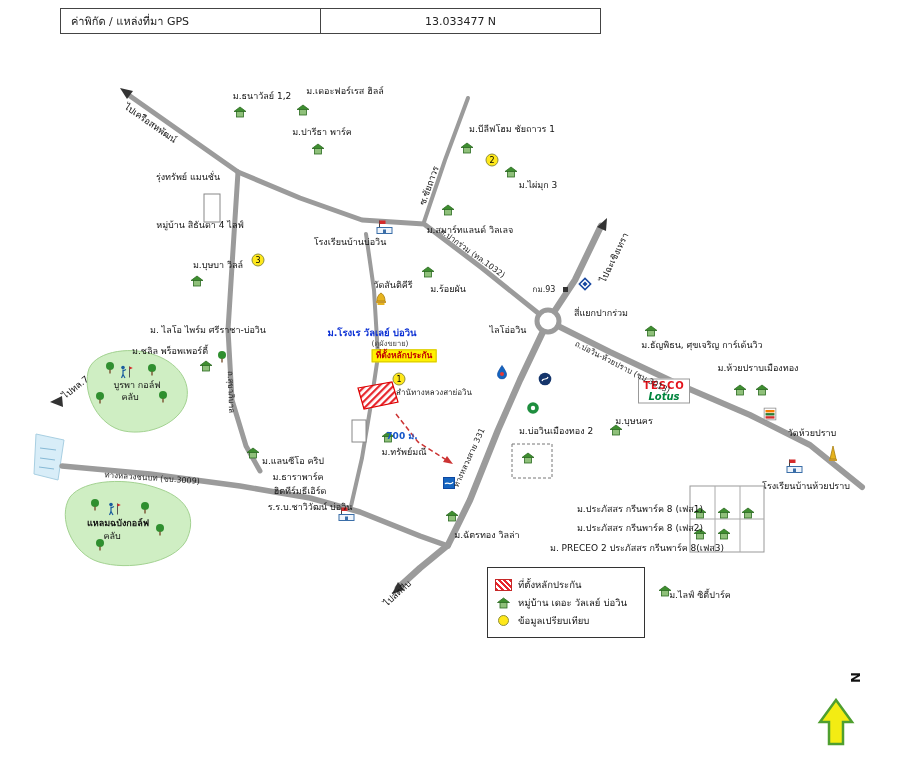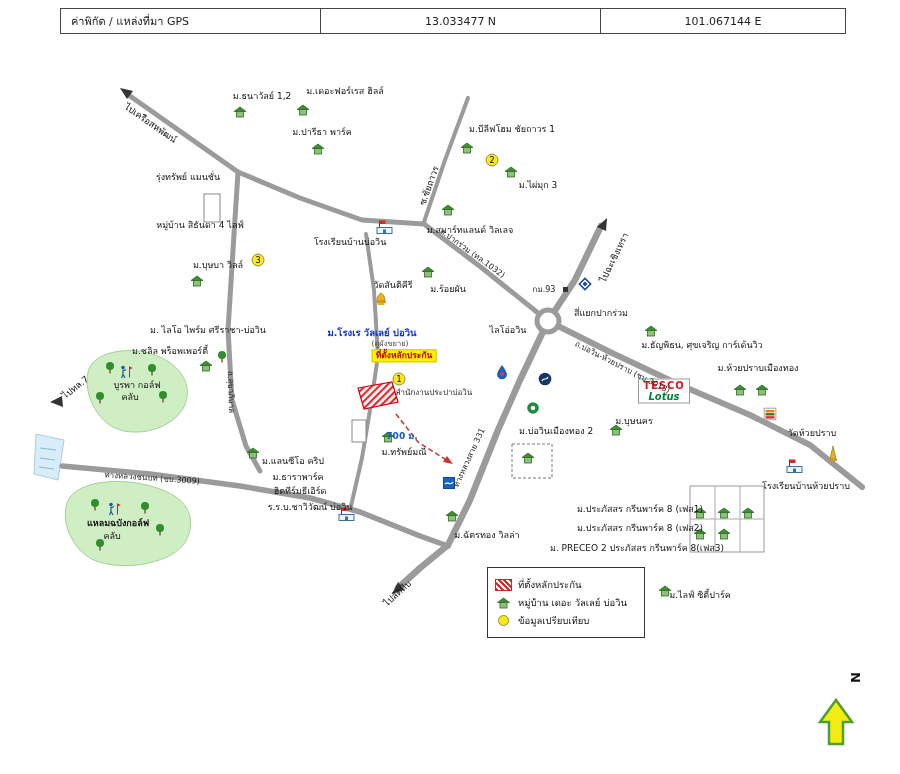--- a/index.html
+++ b/index.html
@@ -36,21 +36,20 @@
   .north svg{position:absolute;left:6px;top:30px;}
 </style>
 </head>
 <body>
 
 <div class="page">
 
   <div class="hdr">
     <div class="cell c1">ค่าพิกัด / แหล่งที่มา GPS</div>
     <div class="cell c2">13.033477 N</div>
-    <div class="cell c3">101.067144 E</div>
   </div>
 
   <div class="map">
     <svg id="map-svg" width="900" height="774">
       <defs>
         <pattern id="hatch" width="5" height="5" patternUnits="userSpaceOnUse" patternTransform="rotate(45)">
           <rect width="5" height="5" fill="#fff"></rect>
           <rect width="2.2" height="5" fill="#e8262d"></rect>
         </pattern>
       </defs>
@@ -300,21 +299,21 @@
         <div class="lbl" style="left: 615px; top: 258px; transform: translate(-50%, -50%) rotate(-64deg);">ไปฉะเชิงเทรา</div>
         <div class="lbl c-small" style="left: 544px; top: 290px; transform: translate(-50%, -50%);">กม.93</div>
         <div class="lbl" style="left: 601px; top: 314px; transform: translate(-50%, -50%);">สี่แยกปากร่วม</div>
         <div class="lbl" style="left: 218px; top: 266px; transform: translate(-50%, -50%);">ม.บุษบา วิลล์</div>
         <div class="lbl" style="left: 393px; top: 286px; transform: translate(-50%, -50%);">วัดสันติคีรี</div>
         <div class="lbl" style="left: 448px; top: 290px; transform: translate(-50%, -50%);">ม.ร้อยผัน</div>
         <div class="lbl" style="left: 508px; top: 331px; transform: translate(-50%, -50%);">ไลโอ่อวิน</div>
         <div class="lbl c-title" style="left: 372px; top: 333px; transform: translate(-50%, -50%);">ม.โรงเร วัลเลย์ บ่อวิน</div>
         <div class="lbl c-sub" style="left: 368px; top: 344px; transform: translate(-50%, -50%); padding-left: 44px;">(ดูผังขยาย)</div>
         <div class="lbl c-hl" style="left: 404px; top: 356px; transform: translate(-50%, -50%);">ที่ตั้งหลักประกัน</div>
-        <div class="lbl c-small" style="left: 434px; top: 393px; transform: translate(-50%, -50%);">สำนักงานประปาบ่อวิน</div>
+        <div class="lbl c-small" style="left: 434px; top: 393px; transform: translate(-50%, -50%);">สำนัทางหลวงสาย่อวิน</div>
         <div class="lbl c-blue" style="left: 402px; top: 437px; transform: translate(-50%, -50%);">700 ม.</div>
         <div class="lbl" style="left: 404px; top: 453px; transform: translate(-50%, -50%);">ม.ทรัพย์มณี</div>
         <div class="lbl" style="left: 556px; top: 432px; transform: translate(-50%, -50%);">ม.บ่อวินเมืองทอง 2</div>
         <div class="lbl" style="left: 702px; top: 346px; transform: translate(-50%, -50%);">ม.ธัญพิธน, ศุขเจริญ การ์เด้นวิว</div>
         <div class="lbl" style="left: 758px; top: 369px; transform: translate(-50%, -50%);">ม.ห้วยปราบเมืองทอง</div>
         <div class="lbl" style="left: 634px; top: 422px; transform: translate(-50%, -50%);">ม.บุษนคร</div>
         <div class="lbl" style="left: 812px; top: 434px; transform: translate(-50%, -50%);">วัดห้วยปราบ</div>
         <div class="lbl" style="left: 806px; top: 487px; transform: translate(-50%, -50%);">โรงเรียนบ้านห้วยปราบ</div>
         <div class="lbl" style="left: 293px; top: 462px; transform: translate(-50%, -50%);">ม.แลนซีโอ คริป</div>
         <div class="lbl" style="left: 298px; top: 478px; transform: translate(-50%, -50%);">ม.ธาราพาร์ค</div>

